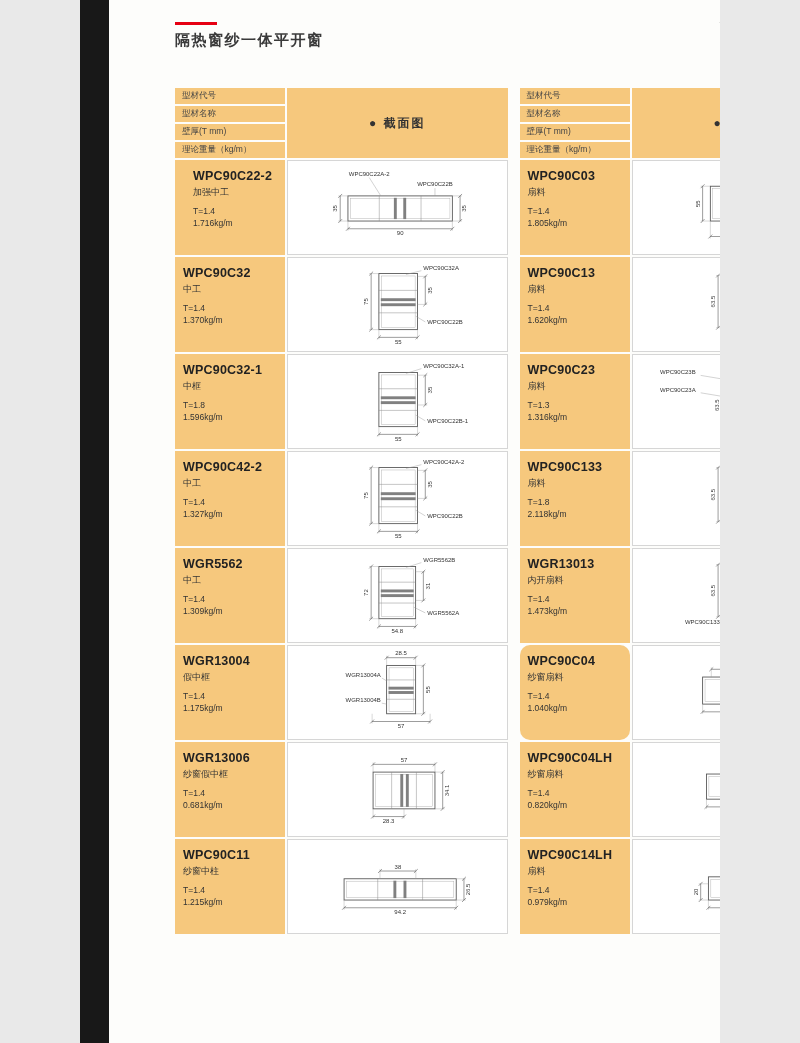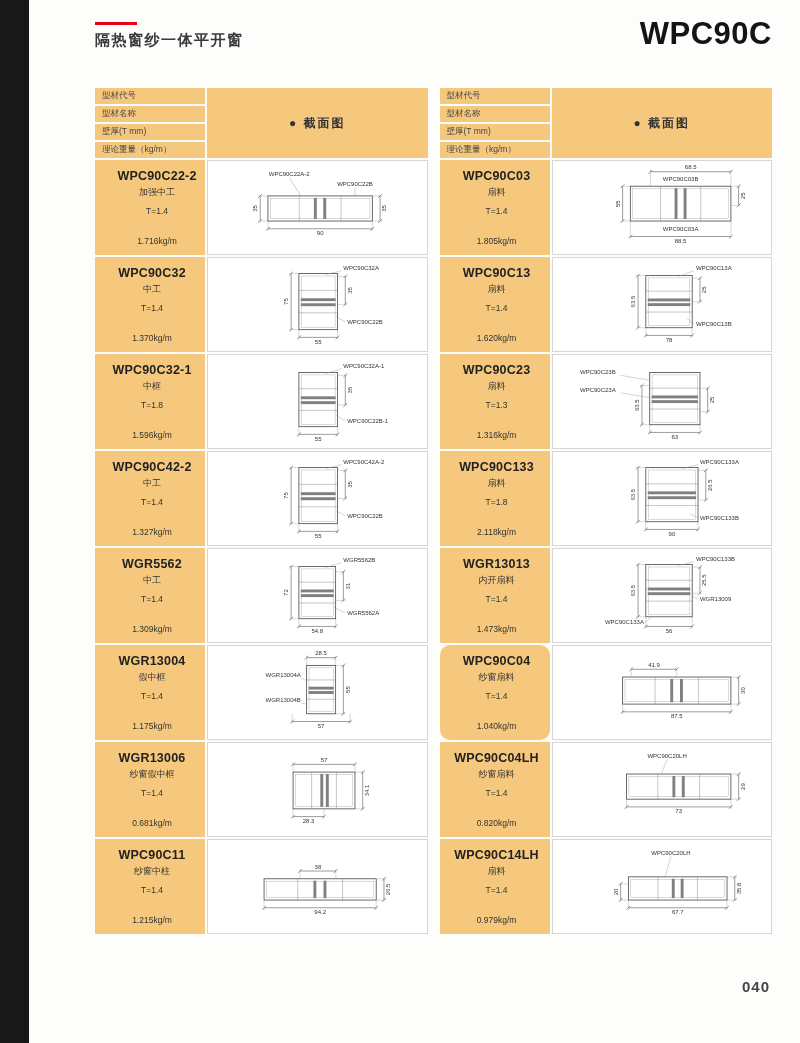--- a/index.html
+++ b/index.html
@@ -1,36 +1,36 @@
 <!DOCTYPE html>
 <html style="--orange: #f6c87d;"><head>
 <meta charset="utf-8">
 <style>
   html,body{margin:0;padding:0;background:#e9e9e9;}
-  .page{position:relative;width:800px;height:1043px;background:#fdfdfb;overflow:hidden;
-        font-family:"Liberation Sans","DejaVu Sans",sans-serif;margin:0 auto;text-align:center;}
+  .page{position:relative;width:640px;height:1043px;background:#fdfdfb;overflow:hidden;
+        font-family:"Liberation Sans","DejaVu Sans",sans-serif;margin:0 auto;}
   .spine{position:absolute;left:0;top:0;width:29px;height:100%;}
   .content{position:absolute;left:95px;top:0;width:677px;height:100%;}
   header{position:relative;height:88px;}
   .title-block{position:absolute;left:0;top:22px;}
   .accent{width:42px;height:3px;margin-bottom:6px;}
   h1{font-size:15px;margin:0;color:#3a3a3a;font-weight:700;letter-spacing:1.5px;}
   .model{position:absolute;right:0;top:16px;font-size:31px;font-weight:800;color:#141414;letter-spacing:.5px;}
   #tables{display:flex;gap:12px;}
   .pt{width:335px;display:grid;grid-template-columns:110px 1fr;
       grid-template-rows:16px 16px 16px 16px repeat(8,95px);gap:2px;}
   .hc{background:var(--orange);display:flex;align-items:center;padding-left:7px;
       font-size:8.5px;color:#444;}
   .sec{background:var(--orange);display:flex;align-items:center;justify-content:center;
       font-size:12px;font-weight:700;color:#333;letter-spacing:2px;}
   .lc{background:var(--orange);padding:9px 4px 0 8px;box-sizing:border-box;}
   .code{font-size:12.5px;color:#222;font-weight:600;letter-spacing:.2px;}
   .pname{font-size:9px;color:#333;margin-top:3px;}
   .th{font-size:8.5px;color:#333;margin-top:7px;}
-  .wt{font-size:8.5px;color:#333;margin-top:20px;}
+  .wt{font-size:8.5px;color:#333;margin-top:2px;}
   .dc{background:#fff;border:1px solid #d6d6d6;box-sizing:border-box;}
   .dc svg{width:100%;height:100%;display:block;}
   .pageno{position:absolute;right:2px;top:978px;font-size:15px;font-weight:700;color:#444;letter-spacing:1px;}
 </style>
 </head>
 <body>
 
 <div class="page">
   <div class="spine" style="background: rgb(24, 24, 24);"></div>
   <div class="content">

